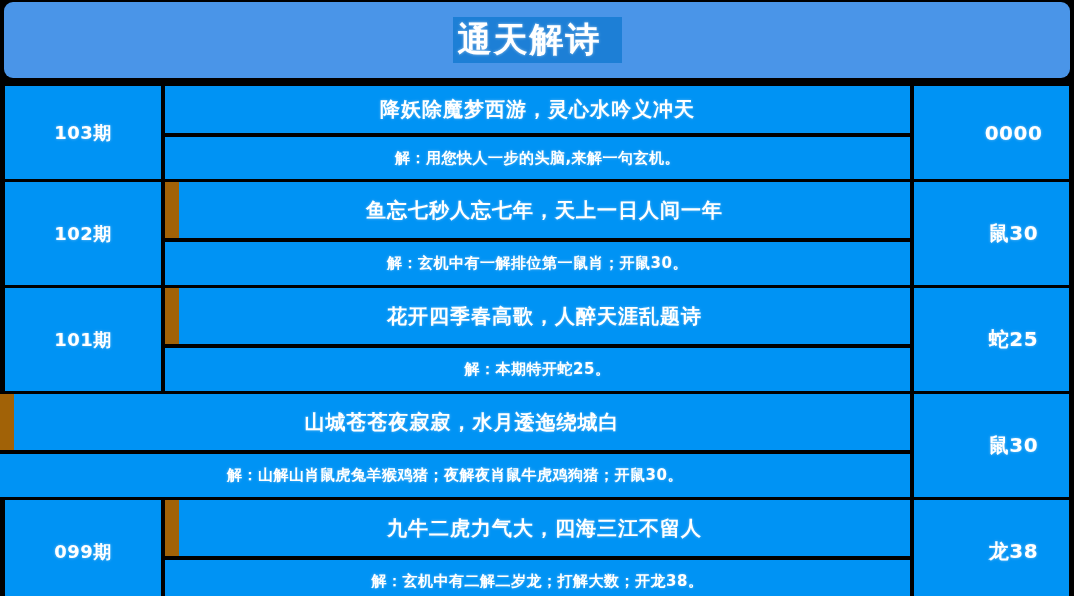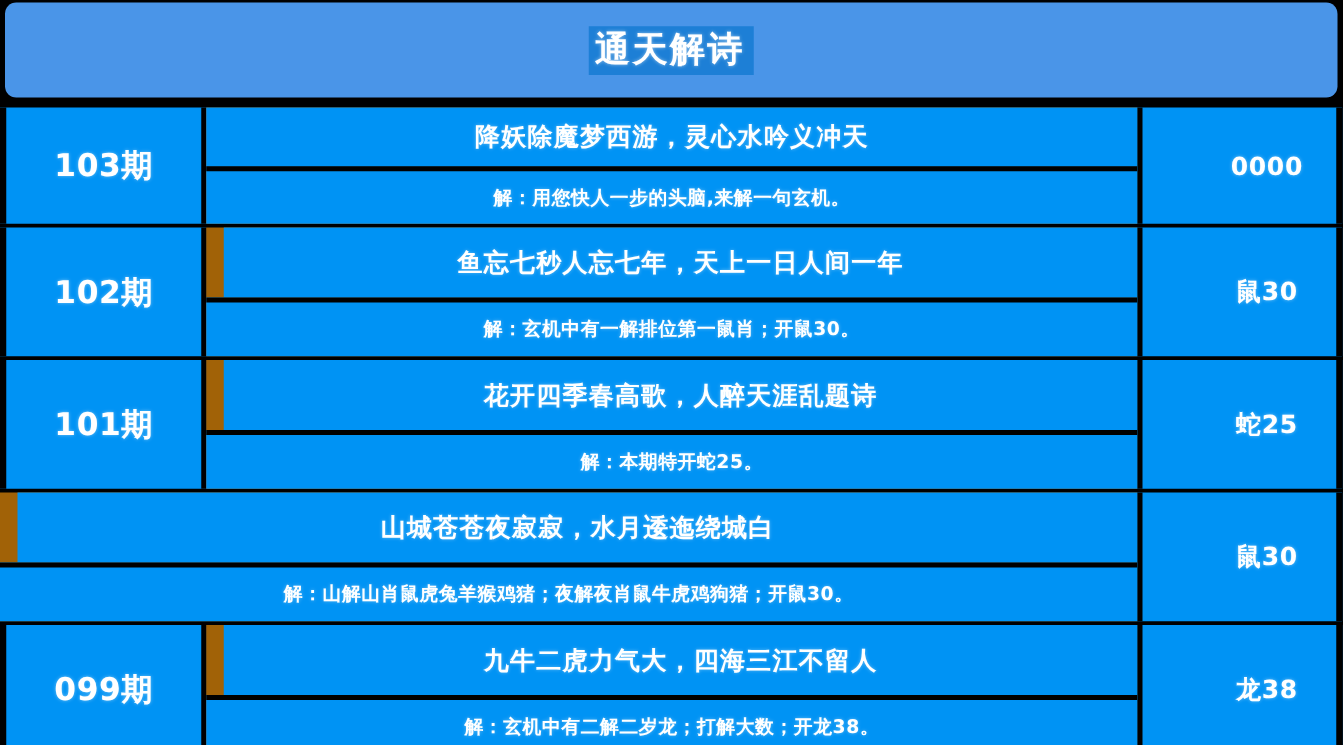--- a/index.html
+++ b/index.html
@@ -35,25 +35,25 @@
     background: #4a95e8;
     border-radius: 9px;
     display: flex;
     align-items: center;
     justify-content: center;
   }
 
   .header-title {
     display: inline-block;
     color: #ffffff;
-    font-size: 28px;
+    font-size: 34px;
     font-weight: bold;
     letter-spacing: 2px;
     background: #1d7fd6;
-    padding: 1px 7px 3px 5px;
+    padding: 1px 20px 3px 5px;
     line-height: 1.25;
     text-shadow: 0 0 3px rgba(255,255,255,0.55);
   }
 
   
   .table-wrap {
     position: absolute;
     left: 0;
     top: 86px;
     width: 1074px;
@@ -72,21 +72,21 @@
   .col-period {
     flex: 0 0 165px;
     width: 165px;
     background: #0093f4;
     border-left: 5px solid #000000;
     border-right: 4px solid #000000;
     display: flex;
     align-items: center;
     justify-content: center;
     color: #ffffff;
-    font-size: 25px;
+    font-size: 18px;
     font-weight: bold;
     letter-spacing: 0.5px;
     text-shadow: 0 0 3px rgba(255,255,255,0.45);
   }
 
   
   .col-middle {
     flex: 1 1 auto;
     display: flex;
     flex-direction: column;

